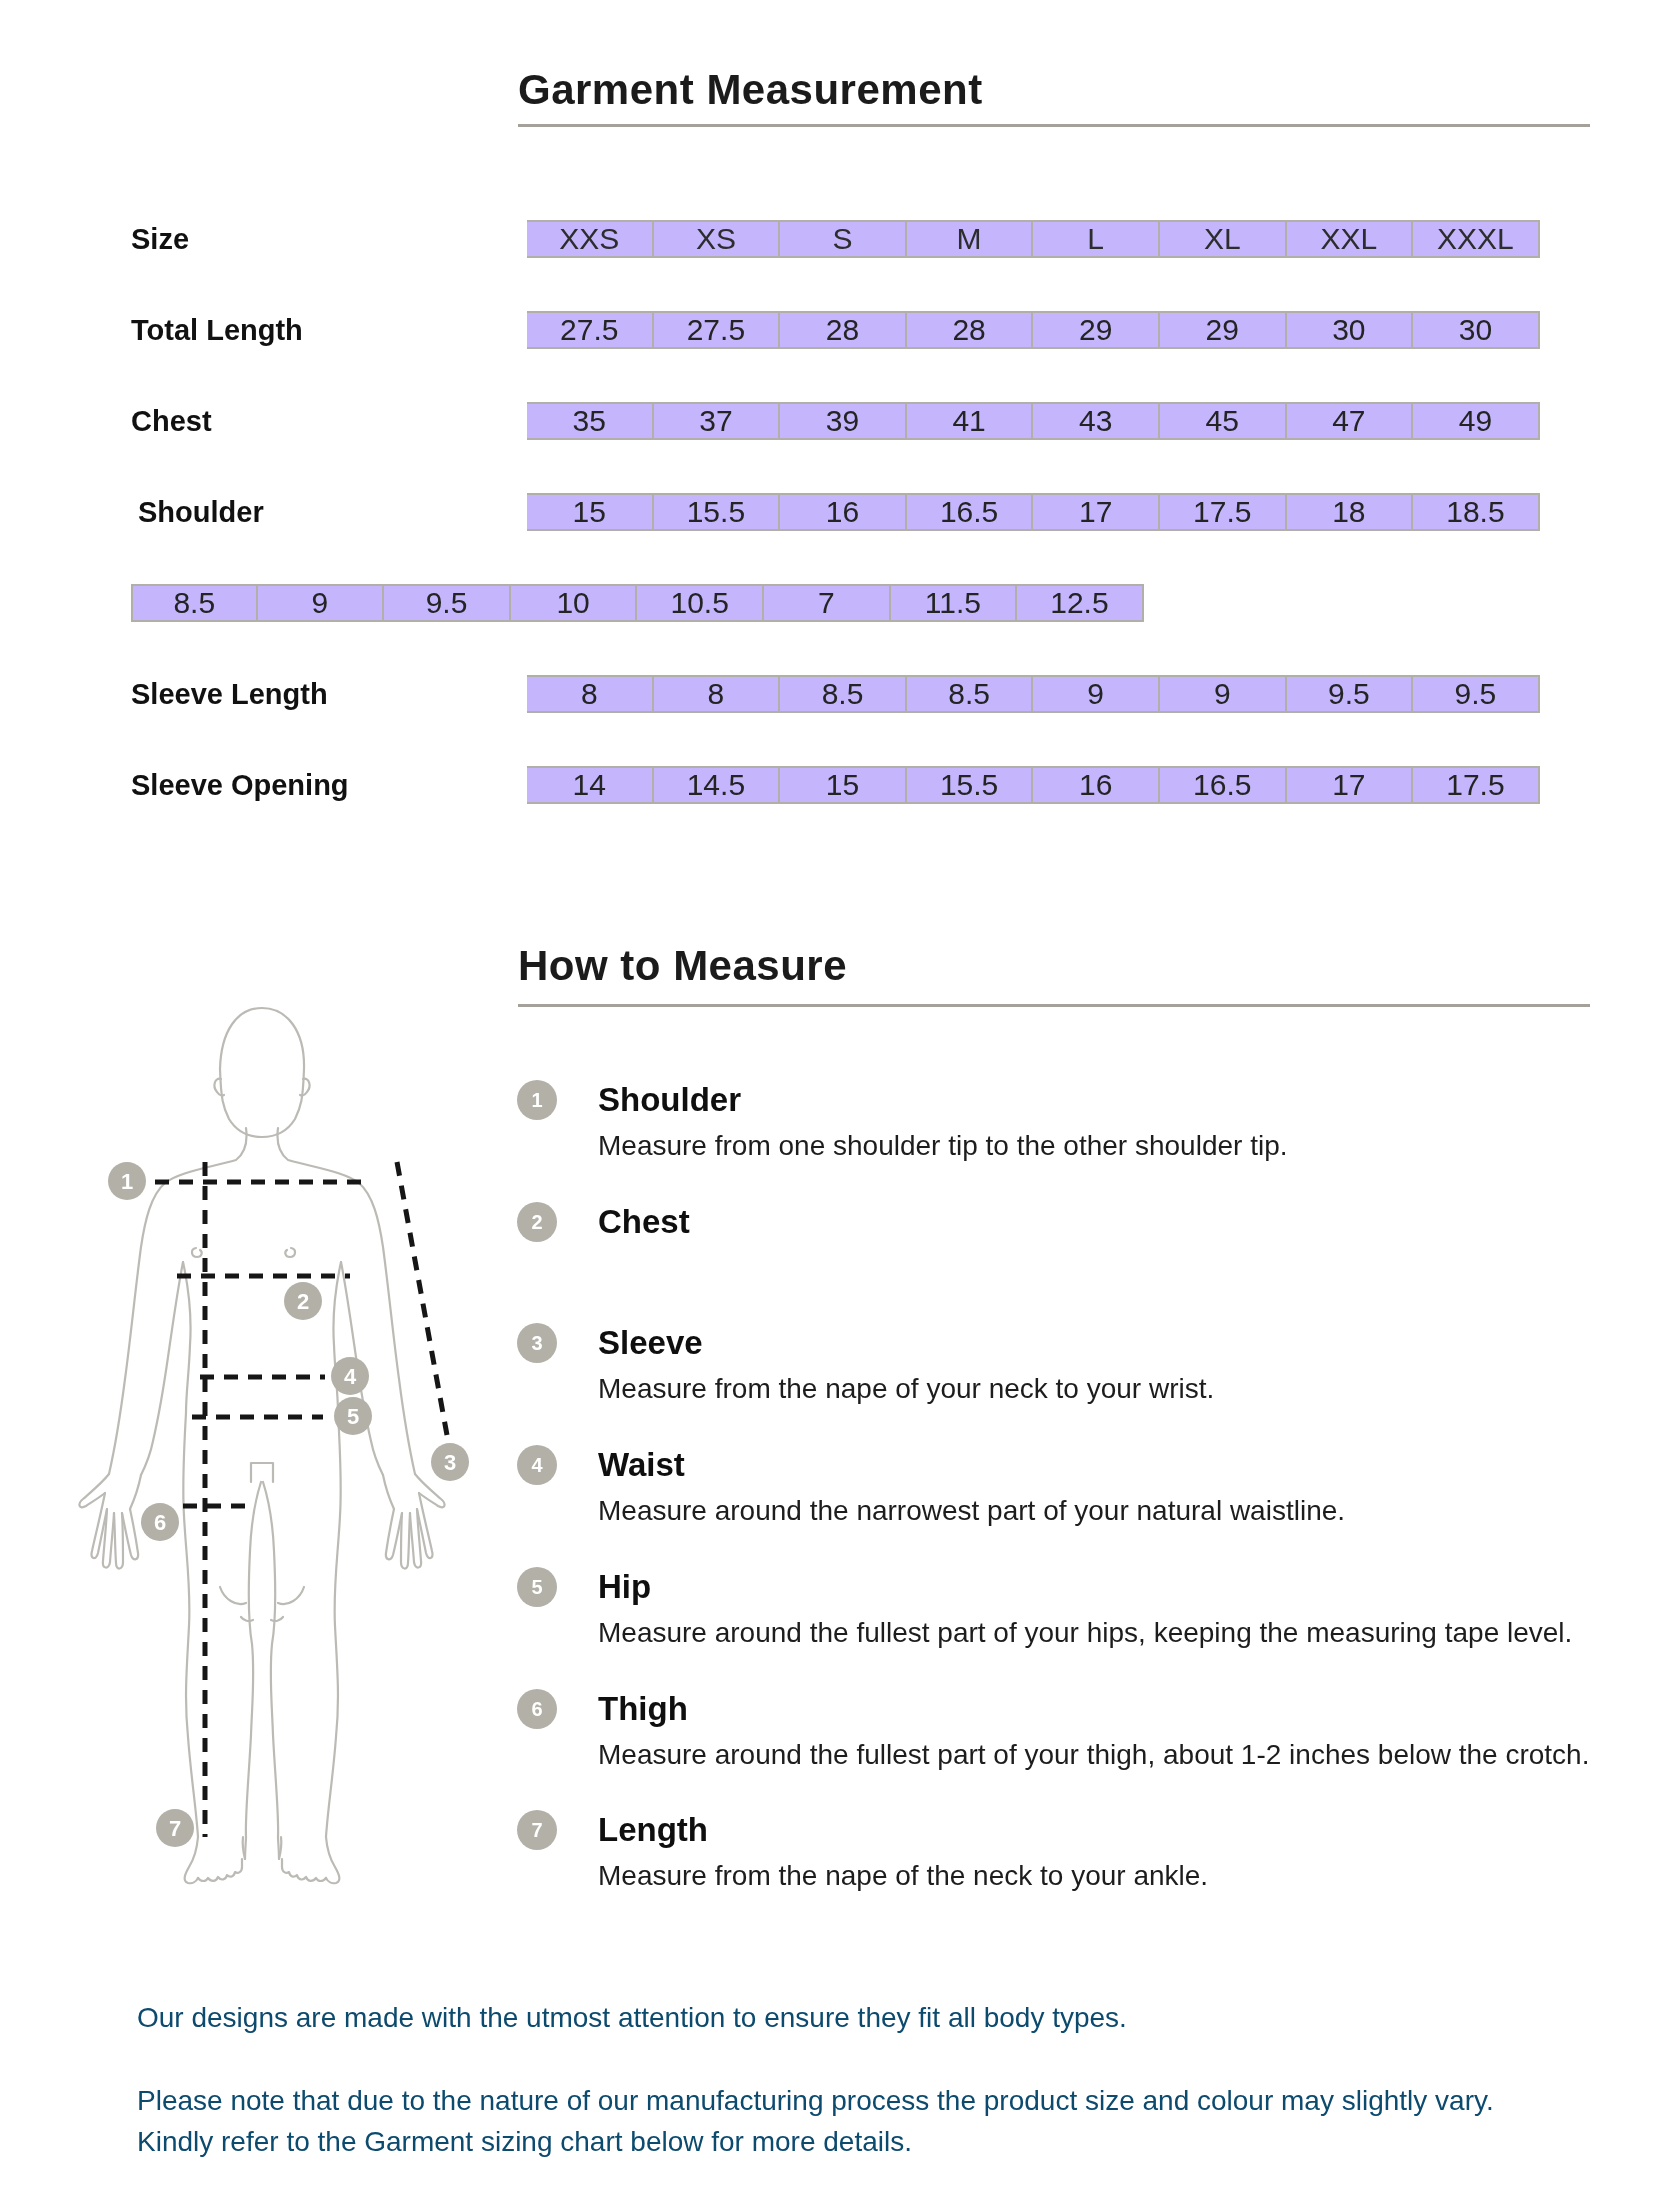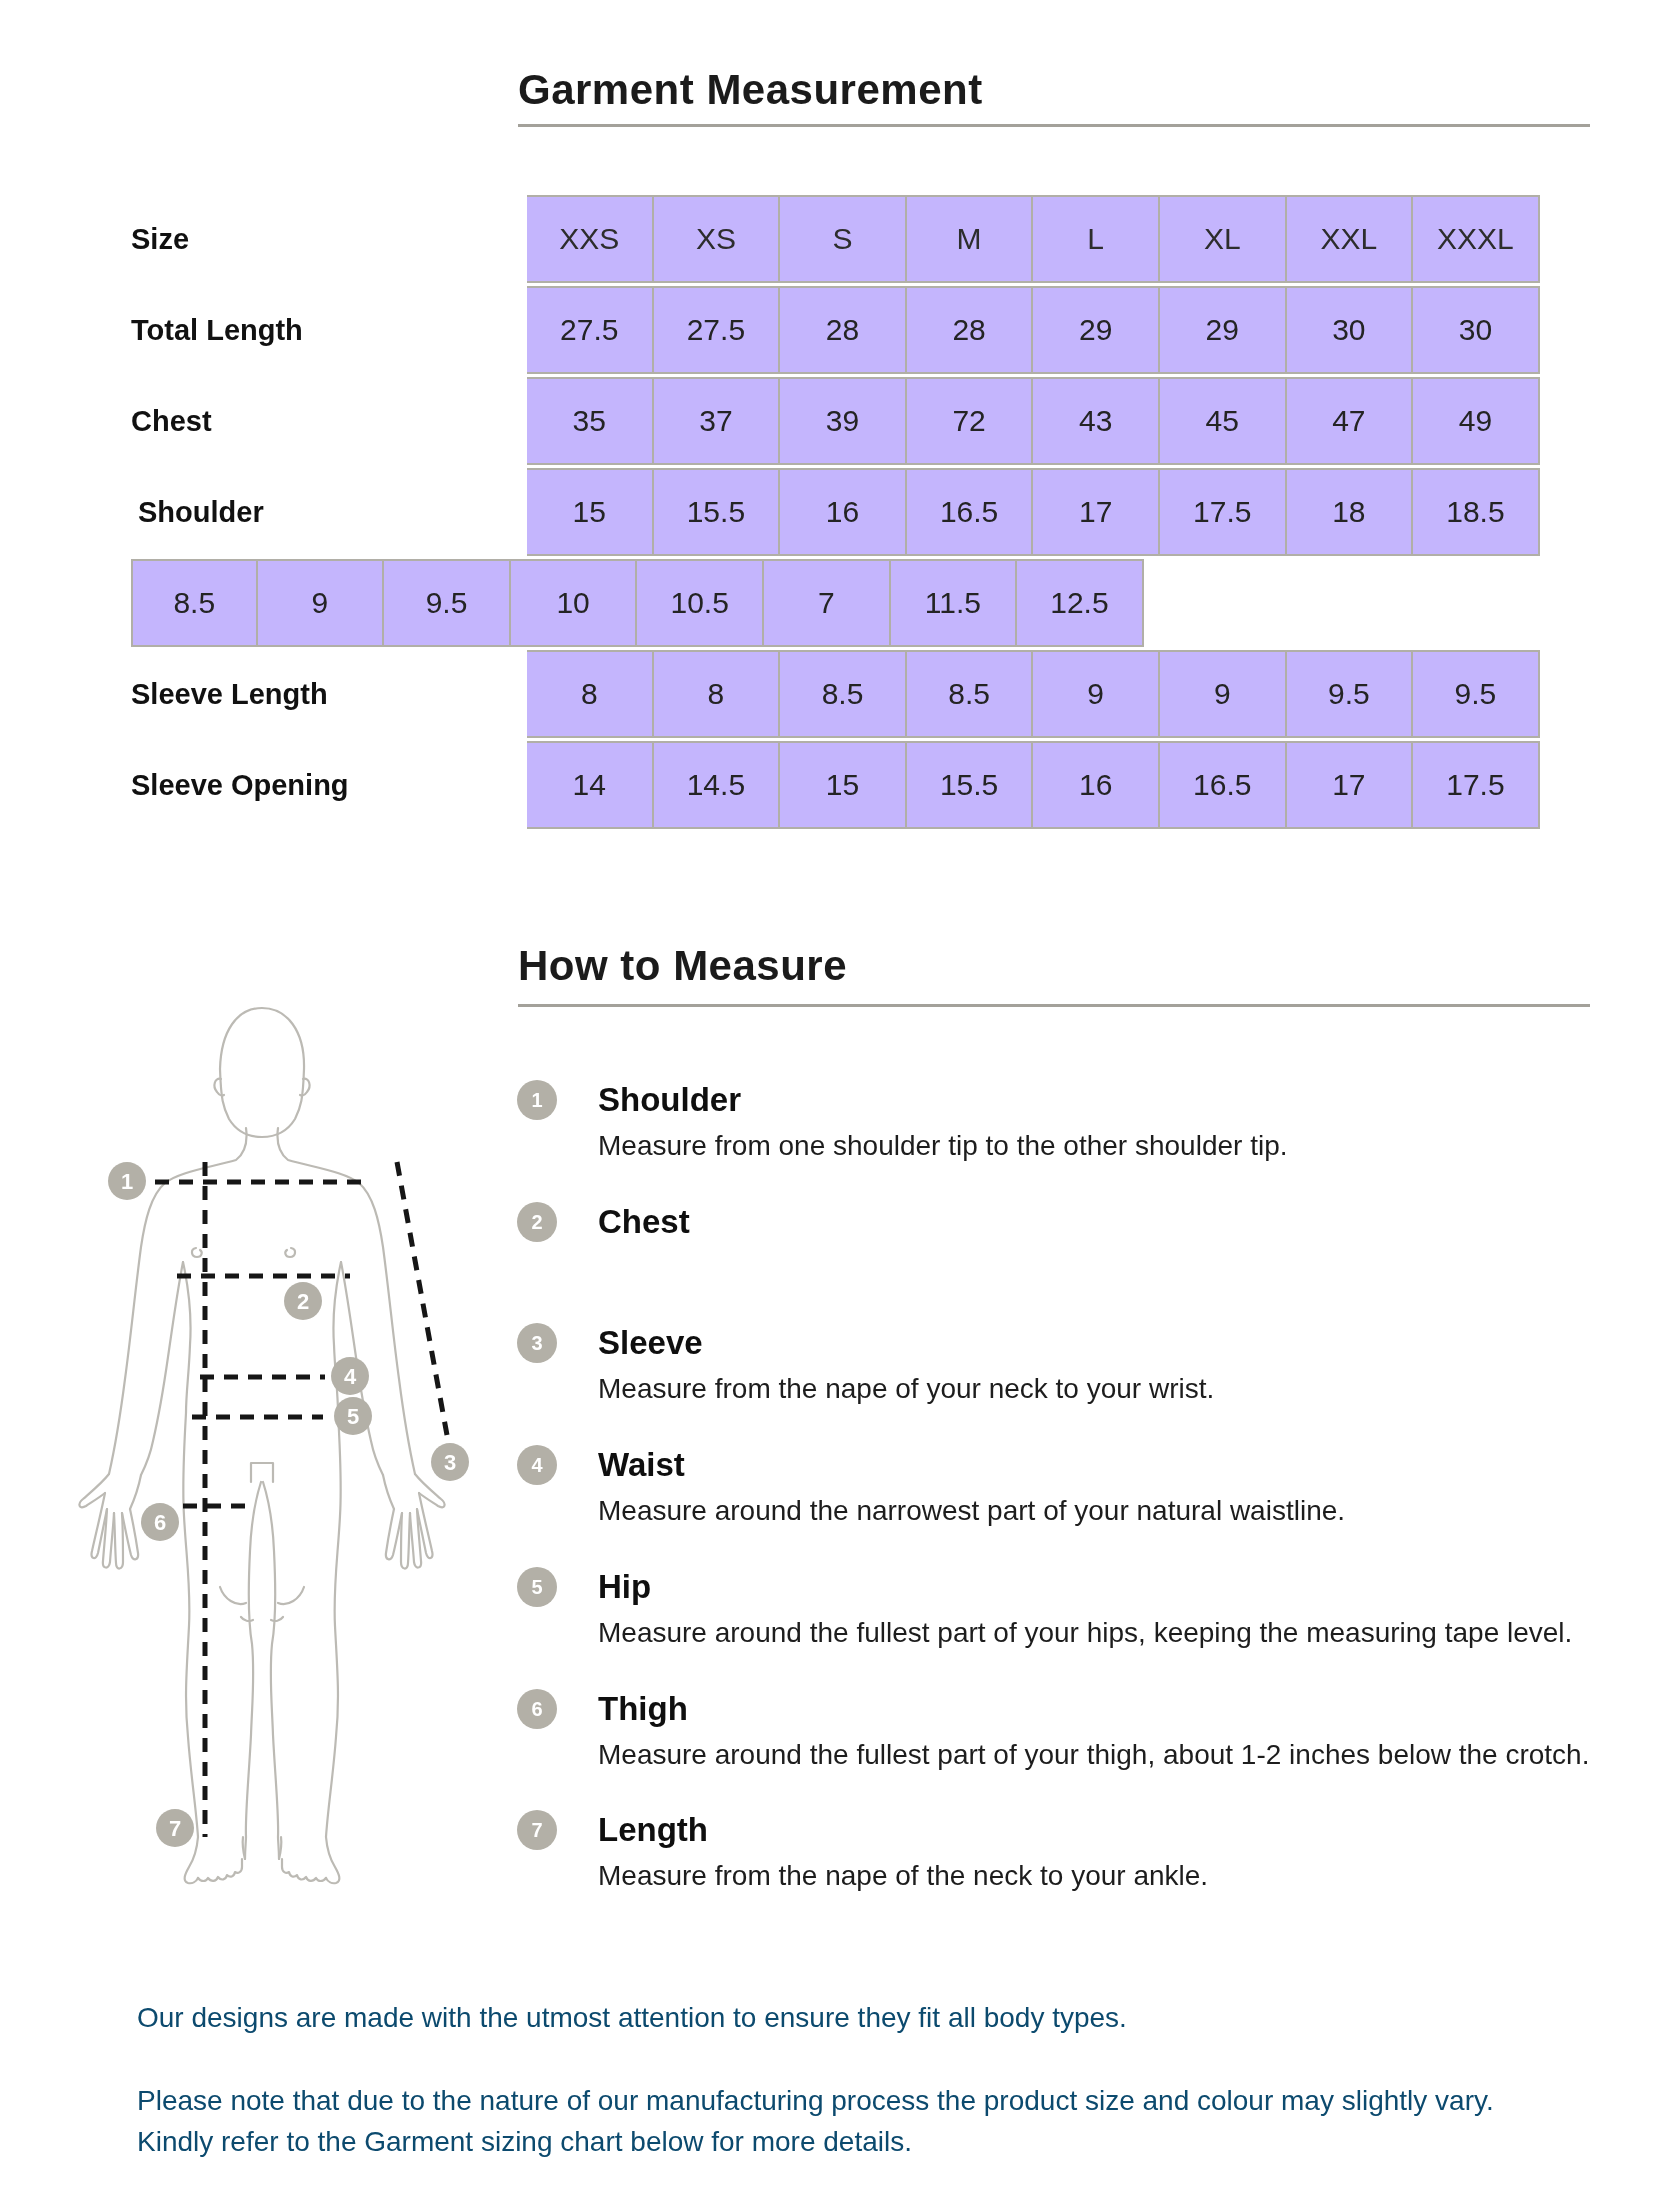--- a/index.html
+++ b/index.html
@@ -17,21 +17,21 @@
   }
   .abs{position:absolute;}
   h1.page-title{left:518px;top:66px;font-size:42px;font-weight:bold;letter-spacing:0.5px;}
   .rule{height:3px;background:var(--rule);}
   .rule-1{left:518px;top:124px;width:1072px;}
   h2.howto-title{left:518px;top:942px;font-size:42px;font-weight:bold;letter-spacing:0.5px;}
   .rule-2{left:518px;top:1004px;width:1072px;}
 
   
   .size-table{left:131px;top:195px;width:1410px;}
-  .t-row{display:flex;height:88px;margin-bottom:3px;}
+  .t-row{display:flex;height:88px;margin-bottom:3px;align-items:center;}
   .t-label{
     width:396px;display:flex;align-items:center;
     font-size:29px;font-weight:bold;color:#111;
   }
   .t-label.indent{padding-left:7px;}
   .t-cell{
     width:126.6px;display:flex;align-items:center;justify-content:center;
     border:2px solid var(--border);border-left:none;
     font-size:30px;color:#242424;background:#c4b5fd;
   }
@@ -91,21 +91,21 @@
     <div class="t-cell">29</div>
     <div class="t-cell">30</div>
     <div class="t-cell">30</div>
   </div>
 
   <div class="t-row">
     <div class="t-label">Chest</div>
     <div class="t-cell">35</div>
     <div class="t-cell">37</div>
     <div class="t-cell">39</div>
-    <div class="t-cell">72</div>
+    <div class="t-cell">41</div>
     <div class="t-cell">43</div>
     <div class="t-cell">45</div>
     <div class="t-cell">47</div>
     <div class="t-cell">49</div>
   </div>
 
   <div class="t-row">
     <div class="t-label indent">Shoulder</div>
     <div class="t-cell">15</div>
     <div class="t-cell">15.5</div>

